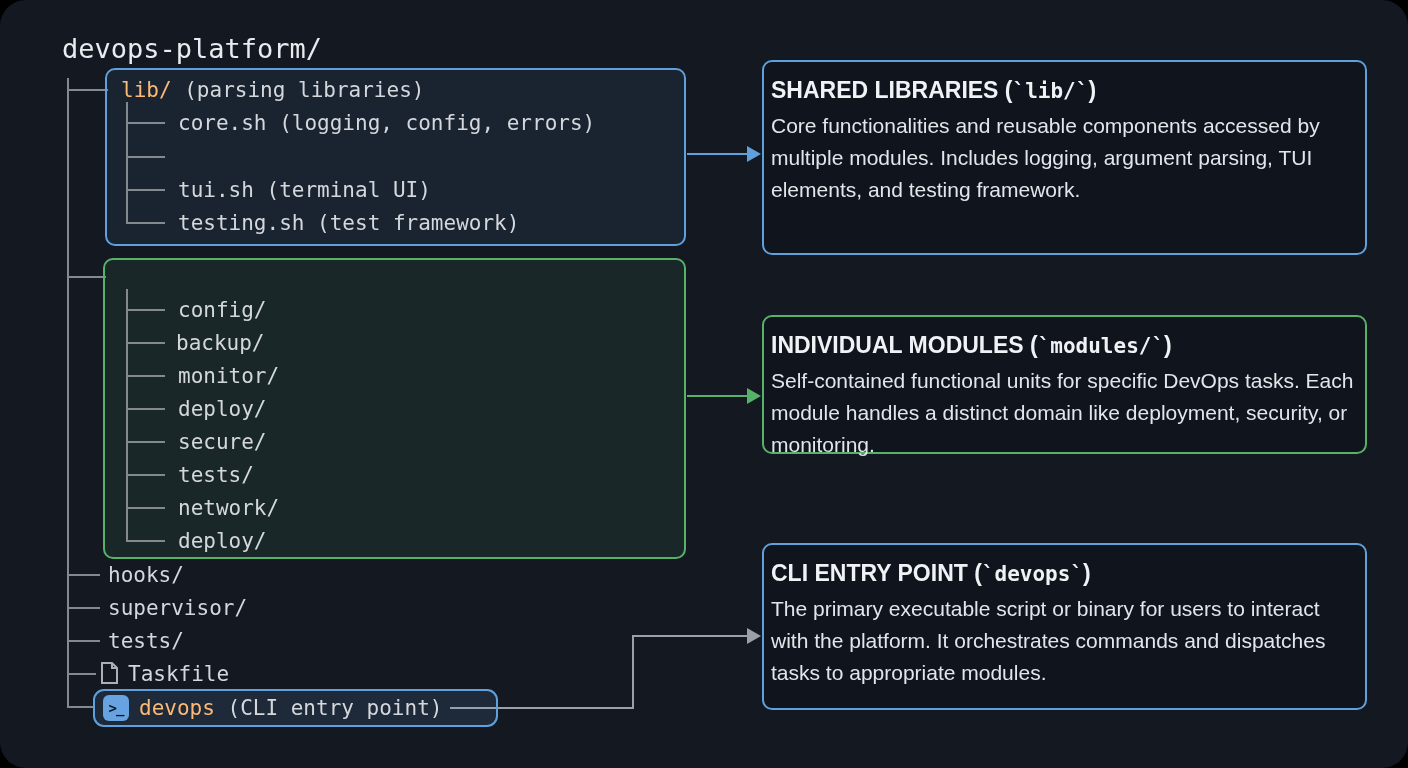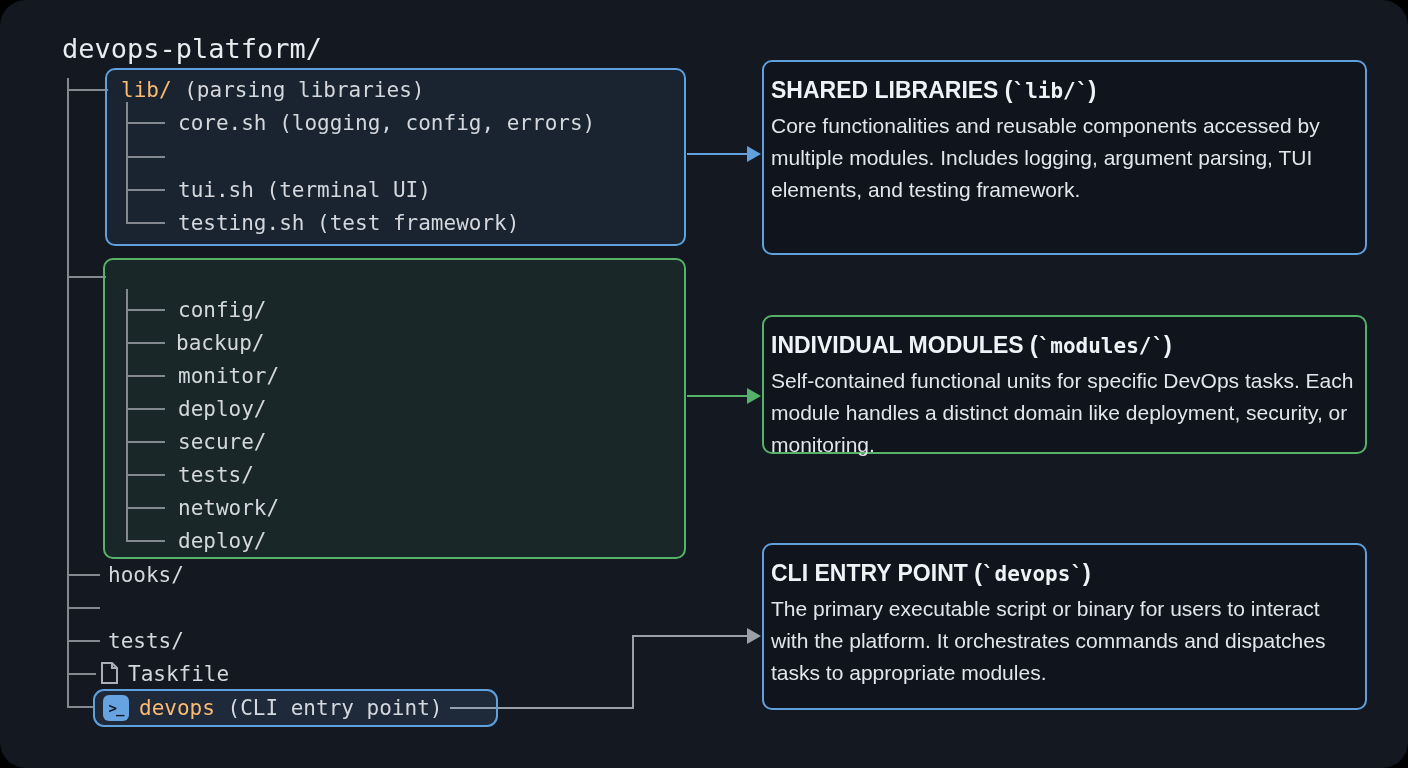--- a/index.html
+++ b/index.html
@@ -88,20 +88,21 @@
   <div class="mono" style="left:178px;top:294px">config/</div>
   <div class="mono" style="left:176px;top:327px">backup/</div>
   <div class="mono" style="left:178px;top:360px">monitor/</div>
   <div class="mono" style="left:178px;top:393px">deploy/</div>
   <div class="mono" style="left:178px;top:426px">secure/</div>
   <div class="mono" style="left:178px;top:459px">tests/</div>
   <div class="mono" style="left:178px;top:492px">network/</div>
   <div class="mono" style="left:178px;top:525px">deploy/</div>
 
   <div class="mono" style="left:108px;top:559px">hooks/</div>
+  <div class="mono" style="left:108px;top:592px">supervisor/</div>
   <div class="mono" style="left:108px;top:625px">tests/</div>
 
   <svg class="file-icon" style="left:100px;top:662px" width="19" height="23" viewBox="0 0 19 23">
     <path d="M2 1 h10 l5 5 v15 h-15 z" fill="none" stroke="#aab0b8" stroke-width="2"></path>
     <path d="M12 1 v5 h5" fill="none" stroke="#aab0b8" stroke-width="2"></path>
   </svg>
   <div class="mono" style="left:128px;top:658px">Taskfile</div>
 
   <div class="pill" style="left:93px;top:689px">
     <span class="term-icon">&gt;_</span>

